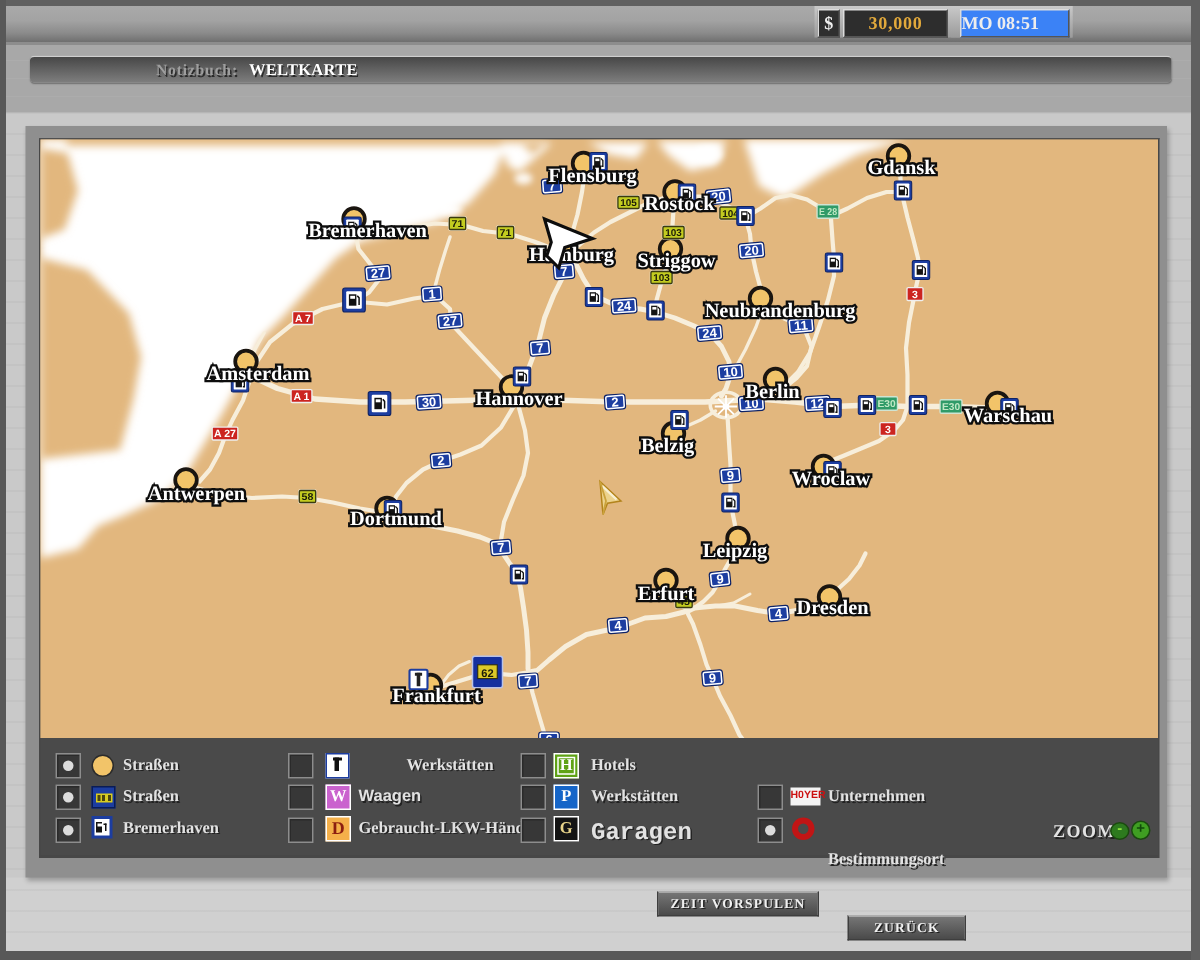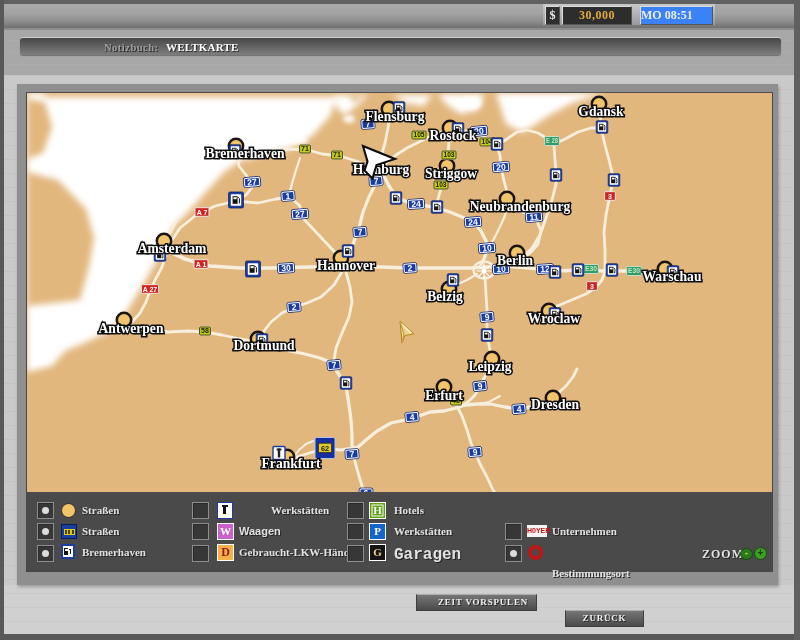--- a/index.html
+++ b/index.html
@@ -564,19 +564,19 @@
       <div style="position:absolute;left:4px;top:4px;width:7px;height:7px;border-radius:50%;background:#dcdcdc;"></div>
     </div>
 <div style="position:absolute;left:527px;top:525px;width:20px;height:12px;background:#f4f4f4;font:bold 7px 'Liberation Sans';color:#cc1111;text-align:center;line-height:12px;letter-spacing:0px;">H0YER</div>
 <div style="position:absolute;left:528px;top:545px;width:15px;height:15px;border-radius:50%;border:4px solid #c11515;background:transparent;box-sizing:border-box;"></div>
 <div style="position:absolute;left:552px;top:525px;font-family:'Liberation Serif',serif;font-size:11px;font-weight:bold;color:#e2e2e2;letter-spacing:0px;text-shadow:1px 1px 0 #222;white-space:nowrap;">Unternehmen</div>
 <div style="position:absolute;left:552px;top:546px;font-family:'Liberation Serif',serif;font-size:11px;font-weight:bold;color:#e2e2e2;letter-spacing:0px;text-shadow:1px 1px 0 #222;white-space:nowrap;margin-top:21px;">Bestimmungsort</div>
 <div style="position:absolute;left:702px;top:547px;font-family:'Liberation Serif',serif;font-size:12px;font-weight:bold;color:#e2e2e2;letter-spacing:1px;text-shadow:1px 1px 0 #222;">ZOOM</div>
 <div style="position:absolute;left:740px;top:548px;width:11px;height:10px;border-radius:50%;background:#2d7a1e;border:1px solid #1a4a0f;color:#8be23c;font:bold 10px 'Liberation Sans';text-align:center;line-height:8px;">-</div>
 <div style="position:absolute;left:754px;top:547px;width:11px;height:11px;border-radius:50%;background:#3f9e22;border:1px solid #1a4a0f;color:#104a0a;font:bold 10px 'Liberation Sans';text-align:center;line-height:10px;">+</div>
 
-  <div class="abs" style="left:416px;top:594px;width:106px;height:15px;background:linear-gradient(to bottom,#767676,#4a4a4a);border:1px solid #3e3e3e;border-top-color:#adadad;color:#f0f0f0;font:bold 9px 'Liberation Serif';text-align:center;line-height:14px;letter-spacing:0.8px;text-shadow:1px 1px 0 #222;padding-left:13px;">ZEIT VORSPULEN</div>
+  <div class="abs" style="left:438px;top:594px;width:106px;height:15px;background:linear-gradient(to bottom,#767676,#4a4a4a);border:1px solid #3e3e3e;border-top-color:#adadad;color:#f0f0f0;font:bold 9px 'Liberation Serif';text-align:center;line-height:14px;letter-spacing:0.8px;text-shadow:1px 1px 0 #222;">ZEIT VORSPULEN</div>
   <div class="abs" style="left:565px;top:610px;width:77px;height:15px;background:linear-gradient(to bottom,#767676,#4a4a4a);border:1px solid #3e3e3e;border-top-color:#adadad;color:#f0f0f0;font:bold 9px 'Liberation Serif';text-align:center;line-height:14px;letter-spacing:0.8px;text-shadow:1px 1px 0 #222;">ZURÜCK</div>
 
   <div class="abs" style="left:0;top:0;width:800px;height:4px;background:#606060;"></div>
   <div class="abs" style="left:0;top:634px;width:800px;height:6px;background:#585858;"></div>
   <div class="abs" style="left:0;top:0;width:4px;height:640px;background:#585858;"></div>
   <div class="abs" style="left:794px;top:0;width:6px;height:640px;background:#606060;"></div>
 </div>
 </body></html>

